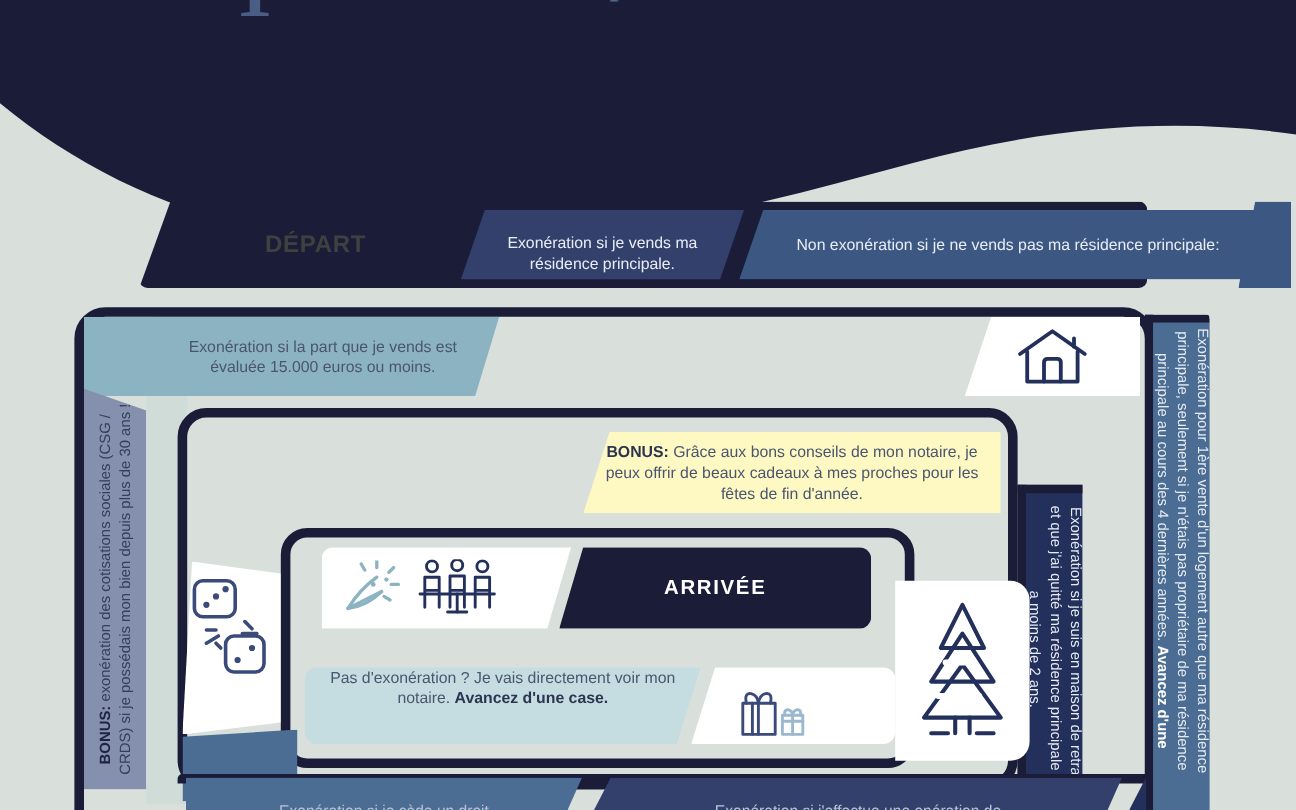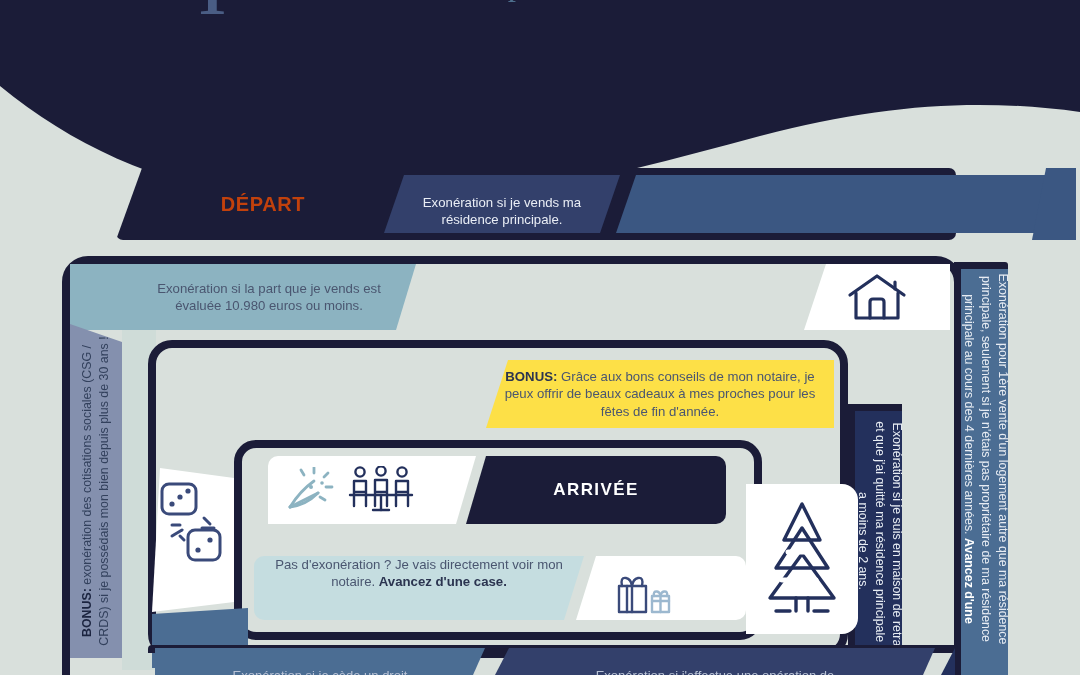--- a/index.html
+++ b/index.html
@@ -84,21 +84,21 @@
     background: #1b1c38;
     border-radius: 7px;
     clip-path: polygon(26px 0, 840px 0, 840px 72px, 0 72px);
   }
   .r1-depart {
     position: absolute;
     left: 32px; top: 0; width: 230px; height: 72px;
     display: flex; align-items: center; justify-content: center;
   }
   .r1-depart span {
-    color: #c2410c; font-size: 20px; font-weight: bold; letter-spacing: 0.6px;
+    color: #404040; font-size: 20px; font-weight: bold; letter-spacing: 0.6px;
   }
   .r1-c2 {
     position: absolute;
     left: 268px; top: 7px; width: 236px; height: 72px;
     background: #33406b;
     clip-path: polygon(20px 0, 236px 0, 216px 58px, 0 58px);
     display: flex; align-items: center; justify-content: center;
     padding: 0 16px;
   }
   .r1-c3 {
@@ -221,21 +221,21 @@
     width: 330px; height: 68px;
     background: #8490ae;
     clip-path: polygon(0 0, 330px 0, 310px 68px, 0 68px);
     display: flex; align-items: center; justify-content: center;
     padding: 0 14px;
   }
   .r3-c2 {
     position: absolute;
     left: 486px; top: 360px;
     width: 348px; height: 68px;
-    background: #fde047;
+    background: #fef9c3;
     clip-path: polygon(22px 0, 348px 0, 348px 68px, 0 68px);
     display: flex; align-items: center; justify-content: flex-end;
     padding: 0 16px;
   }
 
   
   .mid-right-strip {
     position: absolute;
     left: 848px; top: 404px;
     width: 54px; height: 271px;
@@ -407,35 +407,35 @@
     <div class="r1-depart">
       <span>DÉPART</span>
     </div>
 
     <div class="r1-c2">
       <div class="cell-txt light">Exonération si je vends ma résidence principale.</div>
     </div>
 
     <div class="r1-c3">
       <div class="cell-txt light">
-        <br>
+        <span>Non exonération si je ne vends pas ma résidence principale:</span><br>
       </div>
     </div>
 
     <div class="r1-tail"></div>
   </div>
 
   <div class="ring-outer"></div>
 
   <div class="fill-ml"></div>
 
   <div class="r2-left-corner"></div>
 
   <div class="r2-c1">
-    <div class="cell-txt">Exonération si la part que je vends est évaluée 10.980 euros ou moins.</div>
+    <div class="cell-txt">Exonération si la part que je vends est évaluée 15.000 euros ou moins.</div>
   </div>
 
 
   <div class="r2-c3">
     <span>
       <svg class="icon" width="62" height="52" viewBox="0 0 62 52" fill="none" stroke="#23305c" stroke-width="3.2" stroke-linecap="round" stroke-linejoin="round">
         <path d="M4 24 L31 5 L58 24"></path>
         <path d="M49 11 L49 18"></path>
         <path d="M10 22 L10 47 L52 47 L52 22"></path>
         <path d="M24 47 L24 31 Q24 28 27 28 L35 28 Q38 28 38 31 L38 47"></path>

